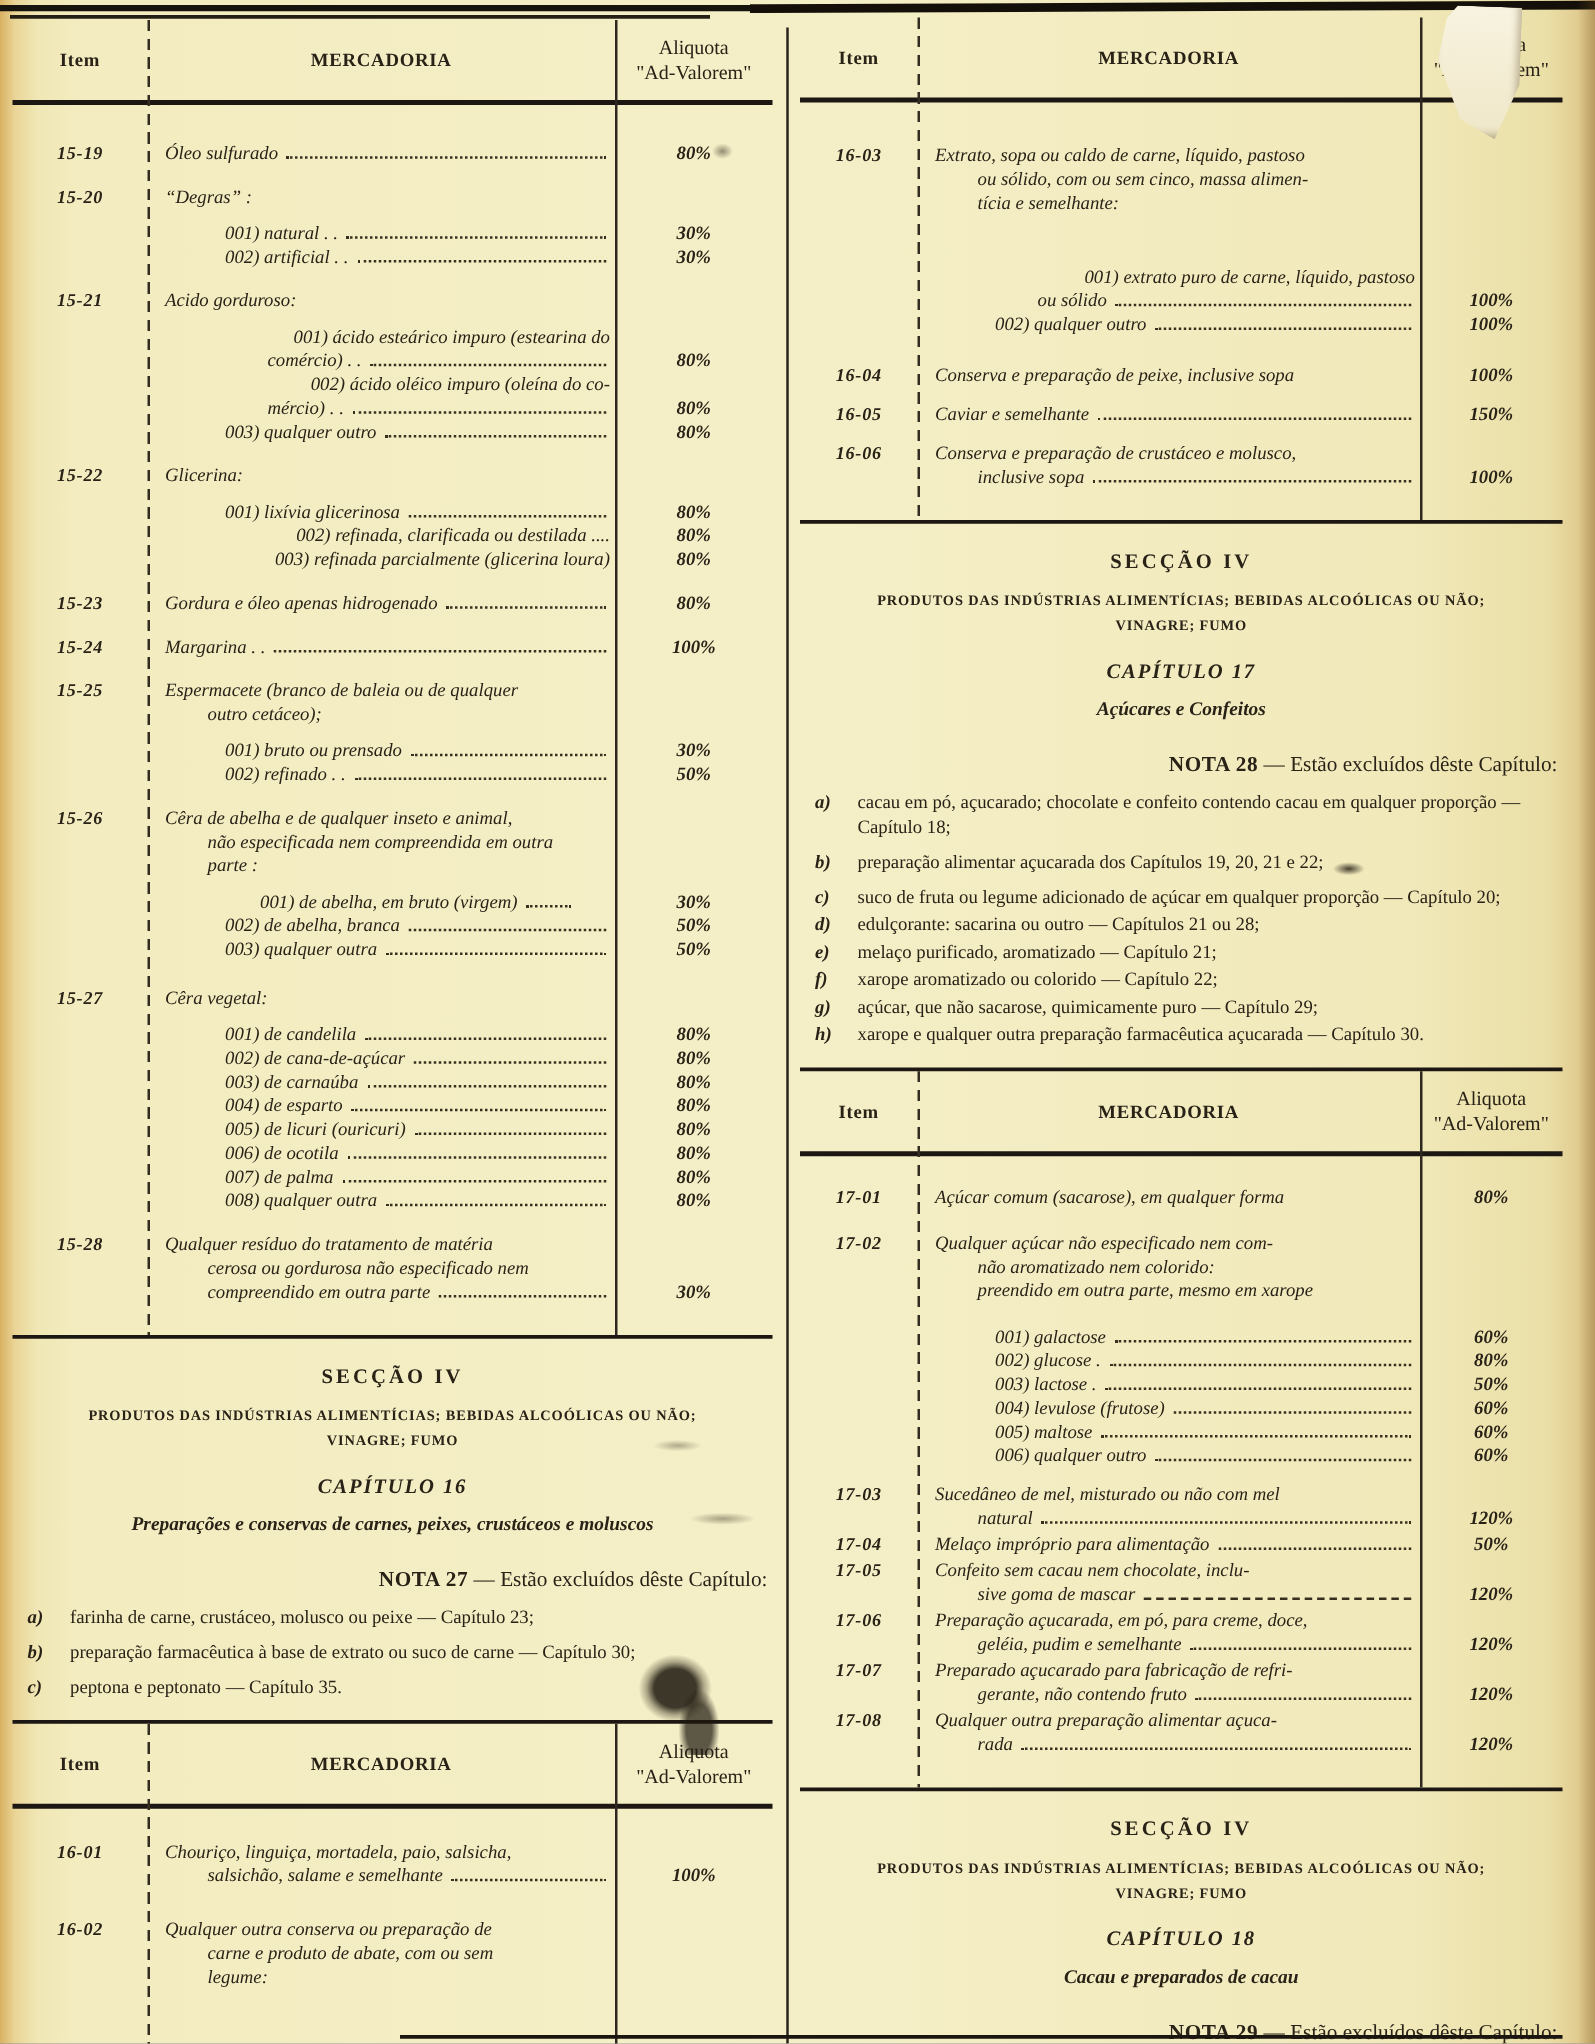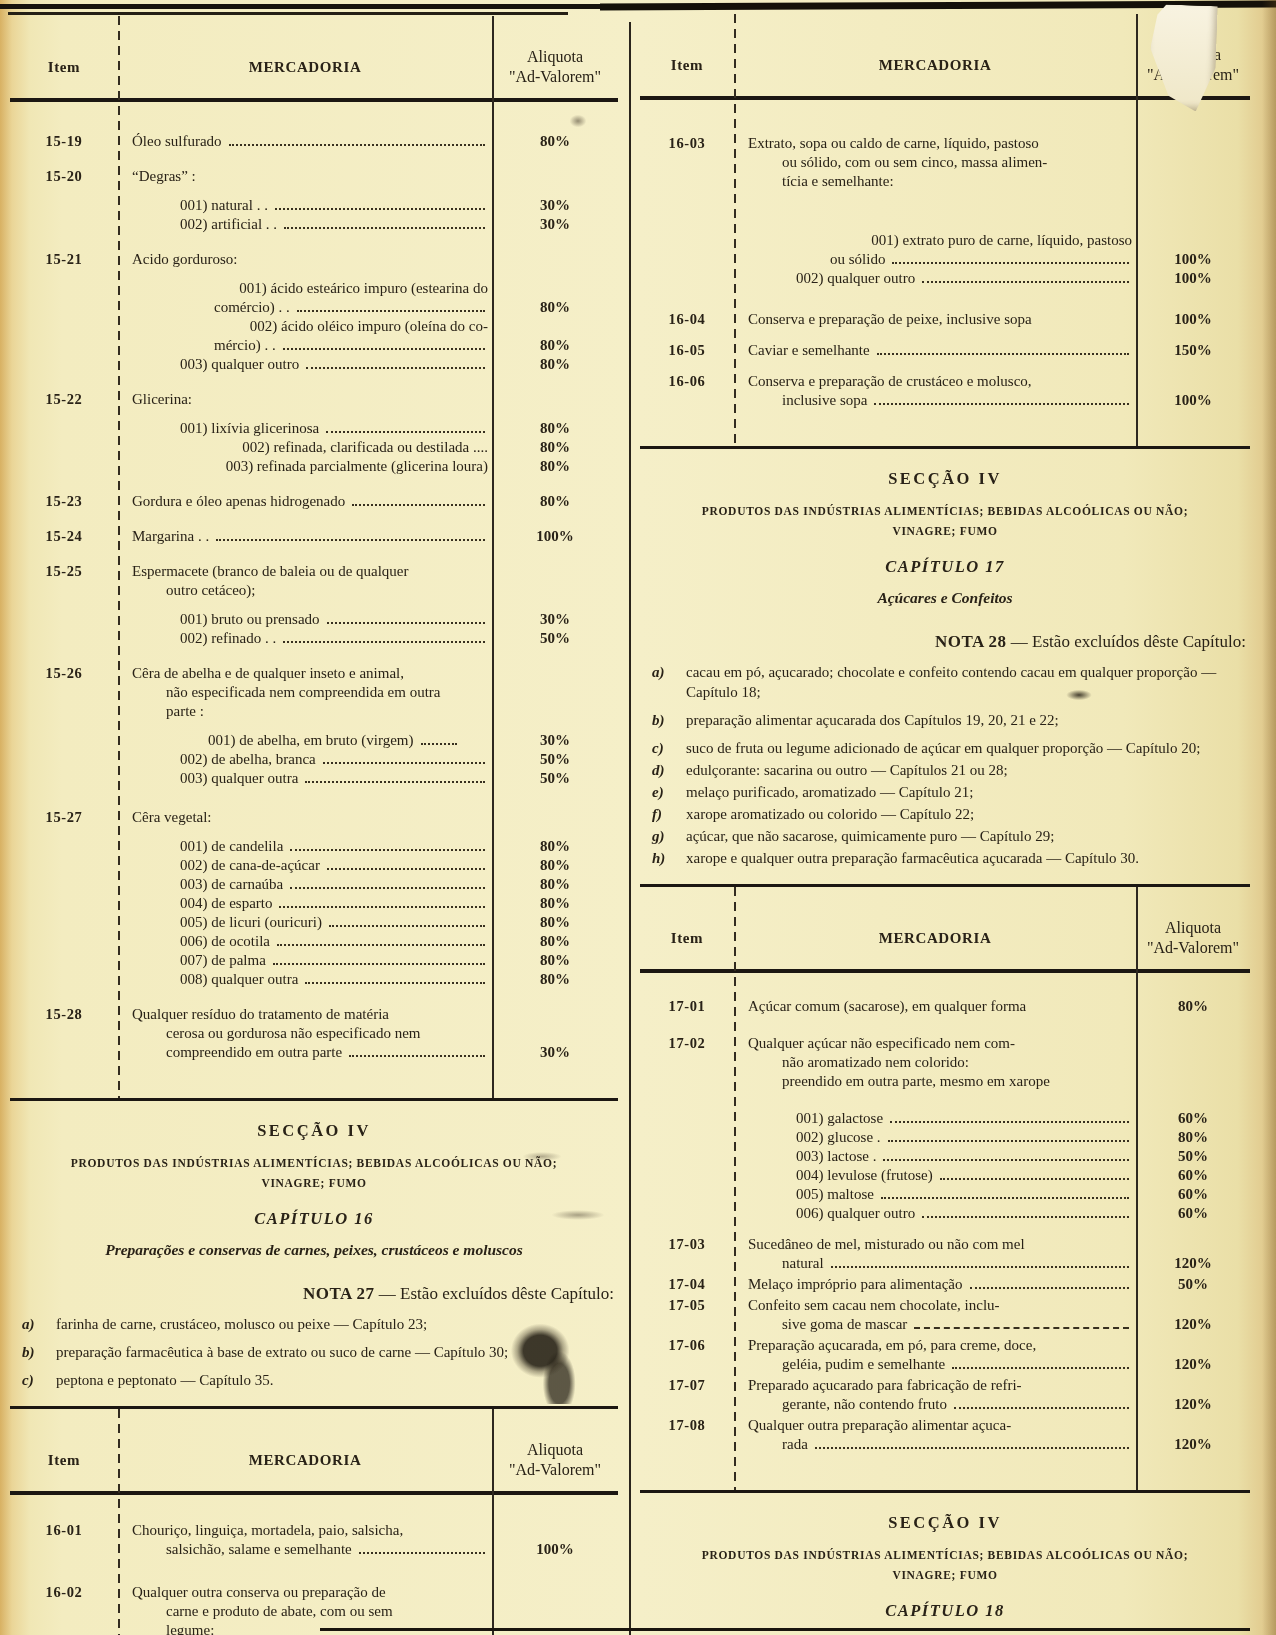--- a/index.html
+++ b/index.html
@@ -29,25 +29,25 @@
 
   .col-left{position:absolute;left:10px;top:16px;width:608px;}
   .col-right{position:absolute;left:640px;top:14px;width:610px;}
 
   
   .ttable{position:relative;}
   .ttable.ruled-top{border-top:3px solid var(--rule);}
   .ttable.ruled-bottom{border-bottom:3px solid var(--rule);}
   .thead{
     display:grid;grid-template-columns:var(--itemw) 1fr var(--valw);
-    align-items:center;padding:31px 0 11px;border-bottom:4px solid var(--rule);
+    align-items:center;padding:13px 0 11px;border-bottom:4px solid var(--rule);
   }
   .h-item,.h-merc{font-weight:bold;font-size:15px;text-align:center;letter-spacing:.6px;}
   .h-aliq{font-weight:normal;font-size:16px;text-align:center;line-height:20px;}
-  .tbody{padding:6px 0 36px;}
+  .tbody{padding:6px 0 24px;font-style:italic;}
   .trow{margin-top:12px;}
   .tline{
     display:grid;grid-template-columns:var(--itemw) 1fr var(--valw);
     min-height:19px;line-height:19px;font-size:15px;
   }
   .c-item{text-align:center;font-weight:bold;font-size:14.5px;letter-spacing:.6px;}
   .c-text{display:flex;align-items:baseline;padding-left:14px;padding-right:4px;overflow:hidden;}
   .c-text.i1{padding-left:48px;}
   .c-text.i2{padding-left:62px;justify-content:flex-end;}
   .c-text.i3{padding-left:96px;}

